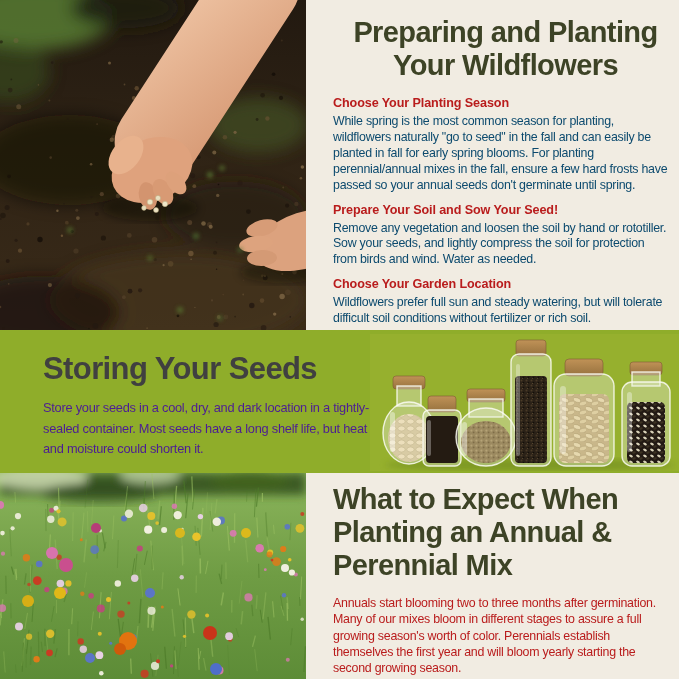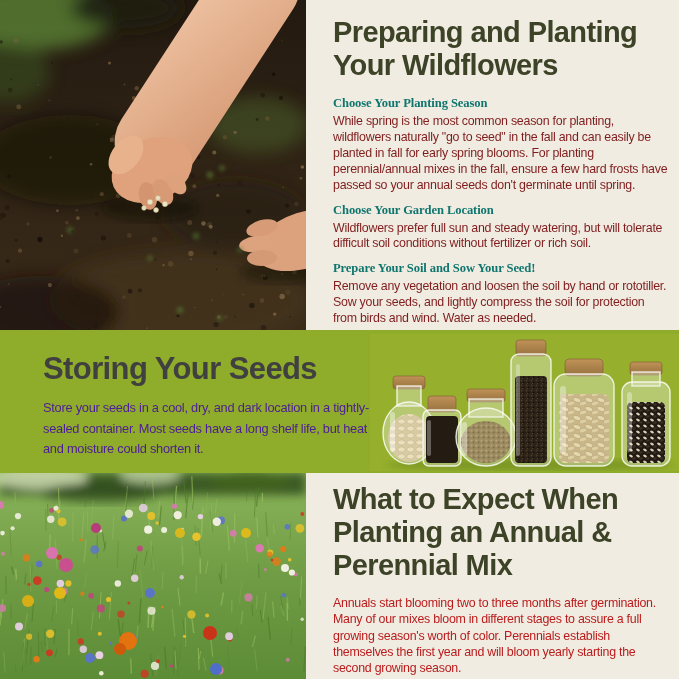--- a/index.html
+++ b/index.html
@@ -5,23 +5,23 @@
   html,body{margin:0;padding:0;background:#e8e4da;}
   .canvas{position:relative;width:679px;height:679px;background:#f1ece2;overflow:hidden;
           font-family:"Liberation Sans",sans-serif;}
   
   .photo-top{position:absolute;left:0;top:0;width:306px;height:330px;}
   .photo-bottom{position:absolute;left:0;top:473px;width:306px;height:206px;}
   .photo-top svg,.photo-bottom svg,.jars svg{display:block;}
   
   .top-text{position:absolute;left:333px;top:16px;width:338px;}
   h1.big{margin:0;font-size:29px;line-height:33px;font-weight:bold;color:#3d4326;letter-spacing:-0.6px;}
-  .top-text h1{margin-bottom:14px;width:345px;}
-  .sub h2{margin:9px 0 3px;font-size:12.6px;line-height:15px;font-weight:bold;color:#0f766e;letter-spacing:-0.1px;font-family:Liberation Serif, serif;}
-  .sub p{margin:0;font-size:12.4px;line-height:15.9px;color:#7f1d1d;letter-spacing:-0.25px;}
+  .top-text h1{margin-bottom:14px;width:345px;text-align:center;}
+  .sub h2{margin:9px 0 3px;font-size:12.6px;line-height:15px;font-weight:bold;color:#b91c1c;letter-spacing:-0.1px;}
+  .sub p{margin:0;font-size:12.4px;line-height:15.9px;color:#0c4a6e;letter-spacing:-0.25px;}
   
   .band{position:absolute;left:0;top:330px;width:679px;height:143px;background:#8fad2a;}
   .band-title{position:absolute;left:43px;top:22px;margin:0;font-size:31px;line-height:34px;
               font-weight:bold;color:#404040;letter-spacing:-0.6px;white-space:nowrap;}
   .band-text{position:absolute;left:43px;top:68px;width:335px;margin:0;font-size:12.8px;
              line-height:20.5px;color:#4c1d95;letter-spacing:-0.25px;}
   .jars{position:absolute;right:0;top:4px;width:309px;height:137px;}
   
   .bottom-text{position:absolute;left:333px;top:483px;width:332px;}
   .bottom-text h1{margin:0 0 13px;width:322px;}
@@ -234,26 +234,26 @@
     </svg>
   </div>
 
   <div class="top-text">
     <h1 class="big">Preparing and Planting Your Wildflowers</h1>
     <div class="sub">
       <h2>Choose Your Planting Season</h2>
       <p>While spring is the most common season for planting, wildflowers naturally "go to seed" in the fall and can easily be planted in fall for early spring blooms. For planting perennial/annual mixes in the fall, ensure a few hard frosts have passed so your annual seeds don't germinate until spring.</p>
     </div>
     <div class="sub">
+      <h2>Prepare Your Soil and Sow Your Seed!</h2>
+      <p>Remove any vegetation and loosen the soil by hand or rototiller. Sow your seeds, and lightly compress the soil for protection from birds and wind. Water as needed.</p>
+    </div>
+    <div class="sub">
       <h2>Choose Your Garden Location</h2>
       <p>Wildflowers prefer full sun and steady watering, but will tolerate difficult soil conditions without fertilizer or rich soil.</p>
-    </div>
-    <div class="sub">
-      <h2>Prepare Your Soil and Sow Your Seed!</h2>
-      <p>Remove any vegetation and loosen the soil by hand or rototiller. Sow your seeds, and lightly compress the soil for protection from birds and wind. Water as needed.</p>
     </div>
   </div>
 
   <div class="band">
     <h1 class="band-title">Storing Your Seeds</h1>
     <p class="band-text">Store your seeds in a cool, dry, and dark location in a tightly-sealed container. Most seeds have a long shelf life, but heat and moisture could shorten it.</p>
     <div class="jars">
       <svg viewBox="0 0 309 137" width="309" height="137">
         <defs>
           <linearGradient id="corkg" x1="0" x2="0" y1="0" y2="1">

